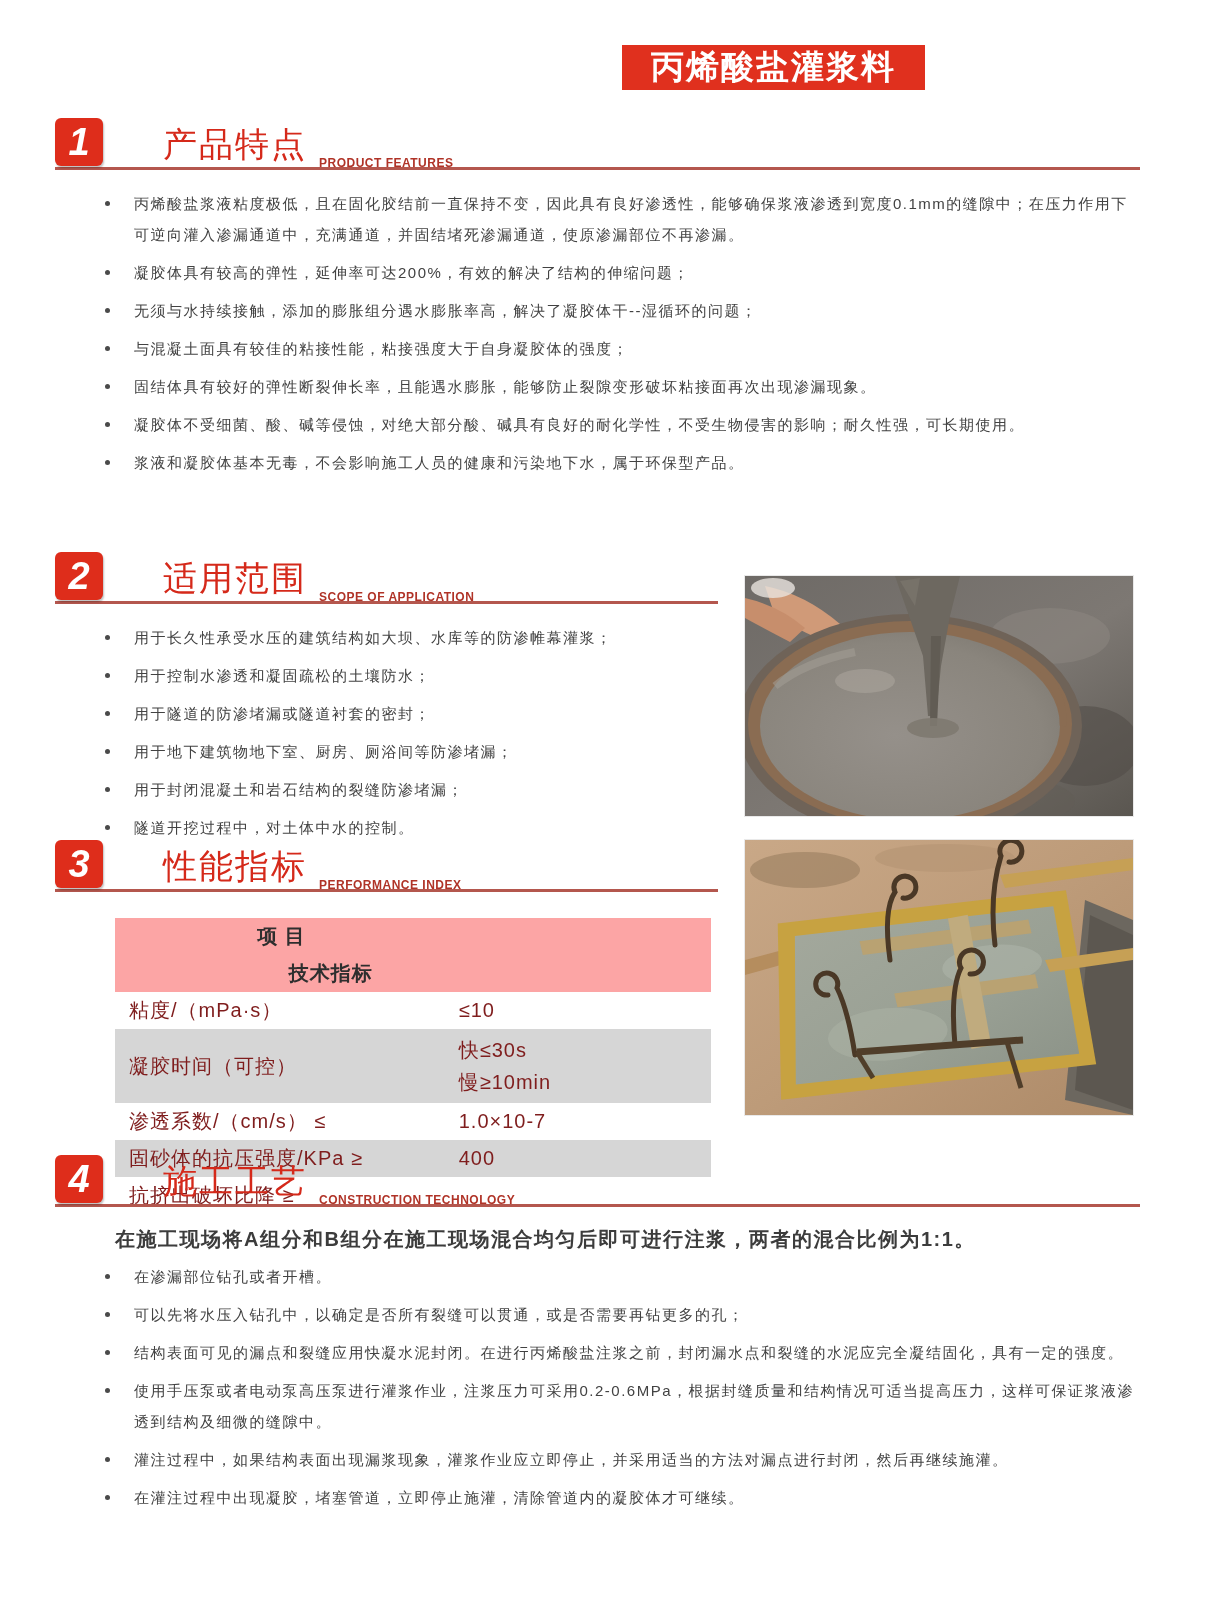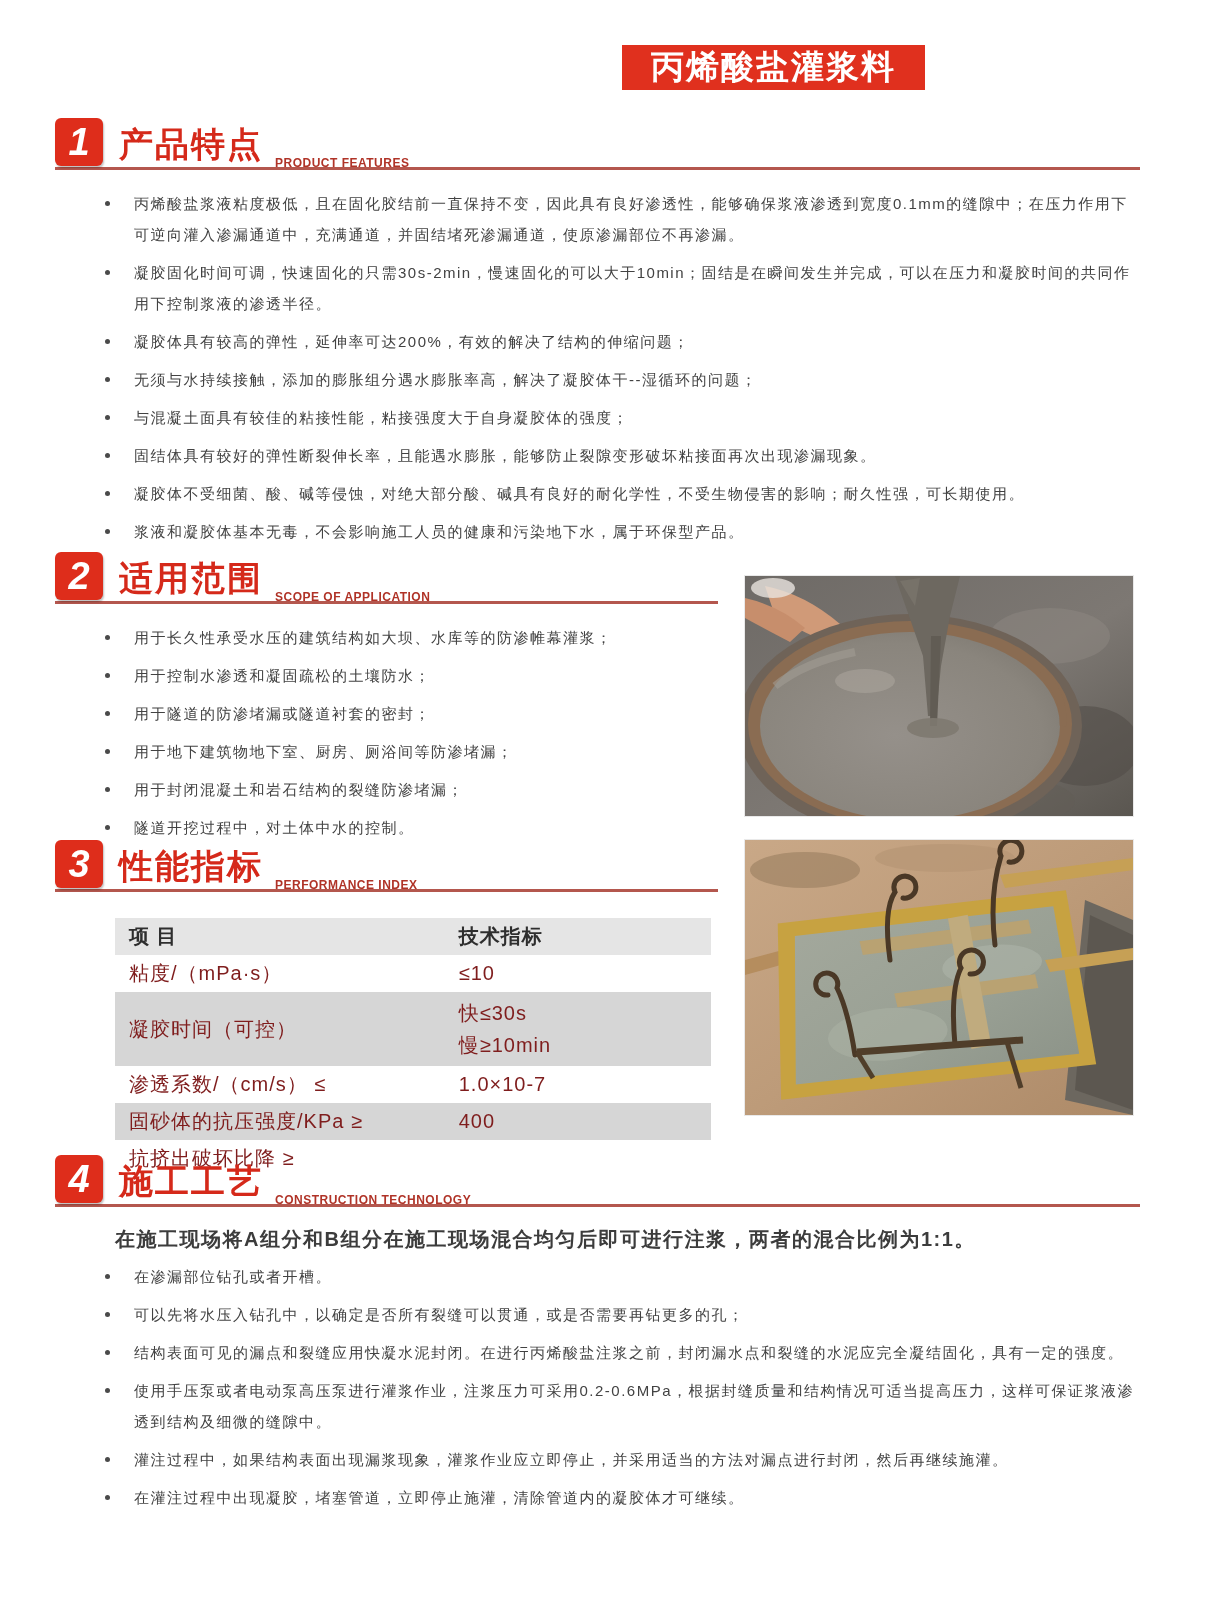--- a/index.html
+++ b/index.html
@@ -15,38 +15,38 @@
 
   
   .section { position:absolute; left:55px; }
   .sec-header { position:relative; padding-left:64px; height:52px; border-bottom:3px solid #b4574e; }
   .badge {
     position:absolute; left:0; top:0; width:48px; height:48px; background:#de2d1b;
     border-radius:6px; color:#fff; font-style:italic; font-weight:bold; font-size:38px;
     display:flex; align-items:center; justify-content:center;
     box-shadow:1px 2px 2px rgba(0,0,0,0.25);
   }
-  .sec-title-zh { font-size:34px; font-weight:bold; color:#d5291a; letter-spacing:2px; vertical-align:bottom; line-height:52px; }
+  .sec-title-zh { font-size:34px; font-weight:normal; color:#d5291a; letter-spacing:2px; vertical-align:bottom; line-height:52px;margin-left:44px; }
   .sec-title-en { font-size:12px; font-weight:bold; color:#b03327; margin-left:12px; vertical-align:-12px; letter-spacing:0.5px; }
 
   
   .bullets { margin-top:18px; margin-left:50px; }
   .bullet-row { display:flex; margin-bottom:7px; }
   .dot { flex:0 0 5px; width:5px; height:5px; background:#4a4a4a; border-radius:50%; margin:13px 0 0 0; }
   .bullet-text { margin-left:24px; font-size:15px; line-height:31px; color:#424242; letter-spacing:1.5px; }
 
   .intro-line { margin:16px 0 6px 60px; font-size:20px; line-height:32px; font-weight:bold; color:#3c3c3c; letter-spacing:1.5px; }
 
   
   .perf-table { margin:26px 0 0 60px; width:596px; border-collapse:collapse; }
   .perf-table .trow { display:flex; align-items:center; }
   .perf-table .c1 { width:57%; padding:5px 0 5px 14px; }
   .perf-table .c2 { width:43%; padding:5px 0 5px 4px; }
   .trow { font-size:20px; color:#7f1d1d; letter-spacing:1px; }
-  .trow.head { background:#e5e5e5; font-weight:bold; color:#2e2e2e; }
+  .trow.head { background:#fca5a5; font-weight:bold; color:#2e2e2e;flex-direction:column; }
   .trow.shade { background:#d6d6d6; }
   .cell-multiline { white-space:pre-line; line-height:32px; }
 
   
   .photo { position:absolute; box-shadow:0 0 0 1px #e9e9e9; }
   .photo svg { display:block; }
 </style>
 </head>
 <body>
 
@@ -56,24 +56,20 @@
 
   <div class="section" style="top:118px; width:1085px;">
     <div class="sec-header">
       <div class="badge">1</div>
       <span class="sec-title-zh">产品特点</span><span class="sec-title-en">PRODUCT FEATURES</span>
     </div>
     <div class="bullets" style="width:1030px;">
       <div class="bullet-row">
           <span class="dot"></span>
           <span class="bullet-text">丙烯酸盐浆液粘度极低，且在固化胶结前一直保持不变，因此具有良好渗透性，能够确保浆液渗透到宽度0.1mm的缝隙中；在压力作用下可逆向灌入渗漏通道中，充满通道，并固结堵死渗漏通道，使原渗漏部位不再渗漏。</span>
-        </div>
-      <div class="bullet-row">
-          <span class="dot"></span>
-          <span class="bullet-text">凝胶固化时间可调，快速固化的只需30s-2min，慢速固化的可以大于10min；固结是在瞬间发生并完成，可以在压力和凝胶时间的共同作用下控制浆液的渗透半径。</span>
         </div>
       <div class="bullet-row">
           <span class="dot"></span>
           <span class="bullet-text">凝胶体具有较高的弹性，延伸率可达200%，有效的解决了结构的伸缩问题；</span>
         </div>
       <div class="bullet-row">
           <span class="dot"></span>
           <span class="bullet-text">无须与水持续接触，添加的膨胀组分遇水膨胀率高，解决了凝胶体干--湿循环的问题；</span>
         </div>
       <div class="bullet-row">

